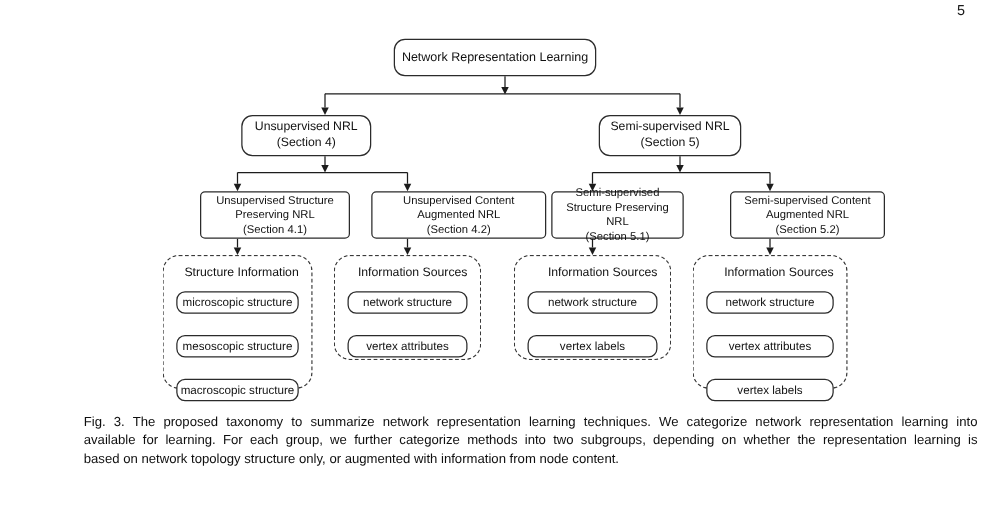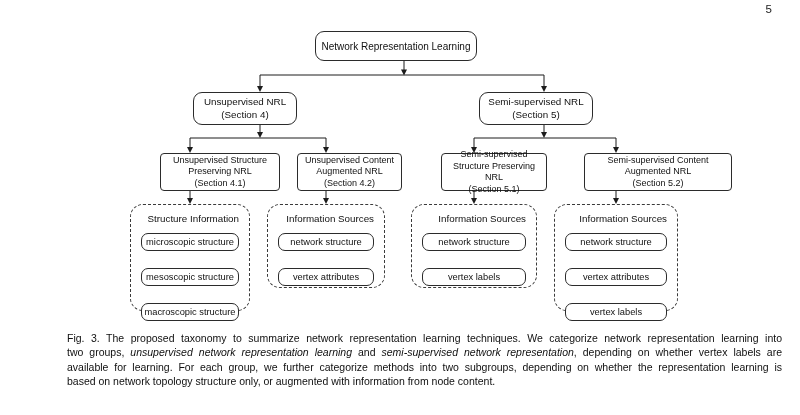--- a/index.html
+++ b/index.html
@@ -18,23 +18,23 @@
     position:absolute;z-index:1;background:#fff;border:1px solid #2b2b2b;
     display:flex;flex-direction:column;align-items:center;justify-content:center;
     text-align:center;box-sizing:border-box;
   }
   .node-root{left:315px;top:31px;width:162px;height:30px;border-radius:9px;font-size:10px;}
   .node-l2{top:92px;height:33px;border-radius:9px;font-size:9.8px;line-height:12.5px;}
   .node-l2a{left:193px;width:104px;}
   .node-l2b{left:479px;width:114px;}
   .node-l3{top:153px;height:38px;border-radius:4px;font-size:9px;line-height:11.5px;padding:0 4px;margin-left:30px;}
   .node-l3a{left:130px;width:120px;}
-  .node-l3b{left:267px;width:105px;justify-content:center;}
+  .node-l3b{left:267px;width:140px;justify-content:center;}
   .node-l3c{left:411px;width:106px;}
-  .node-l3d{left:554px;width:148px;}
+  .node-l3d{left:554px;width:124px;}
   .group{
     position:absolute;z-index:1;top:204px;border:1px dashed #3a3a3a;border-radius:13px;
     box-sizing:border-box;padding:8px 10px 0;background:#fff;
   }
   .group-1{left:130px;width:120px;height:107px;}
   .group-2{left:267px;width:118px;height:84px;}
   .group-3{left:411px;width:126px;height:84px;}
   .group-4{left:554px;width:124px;height:107px;}
   .group-title{font-size:9.8px;text-align:right;margin-bottom:9px;}
   .group-item{
@@ -152,18 +152,17 @@
       <div class="group-title">Information Sources</div>
       <div class="group-item">network structure</div>
       <div class="group-item">vertex attributes</div>
       <div class="group-item">vertex labels</div>
     </div>
 
   </div>
 
   <div class="caption">
     <div class="cap-line"><span>Fig. 3. The proposed taxonomy to summarize network representation learning techniques. We categorize network representation learning into</span></div>
-    <div class="cap-line"><span>two groups, </span><span class="it">unsupervised network representation learning</span><span> and </span><span class="it">semi-supervised network representation</span><span>, depending on whether vertex labels are</span></div>
     <div class="cap-line"><span>available for learning. For each group, we further categorize methods into two subgroups, depending on whether the representation learning is</span></div>
     <div class="cap-line cap-last"><span>based on network topology structure only, or augmented with information from node content.</span></div>
   </div>
 
 </div>
 
 </body></html>

